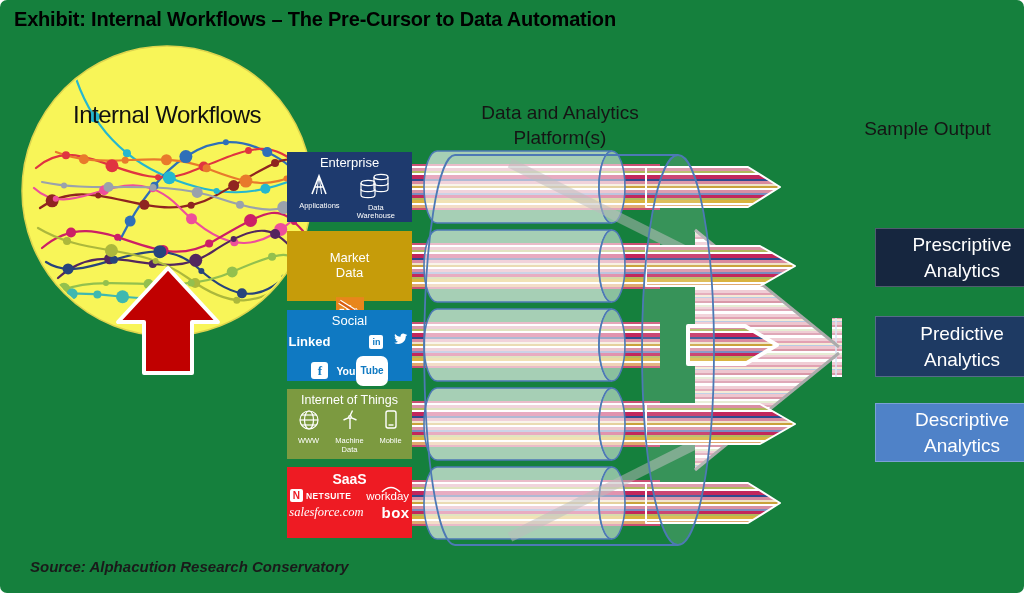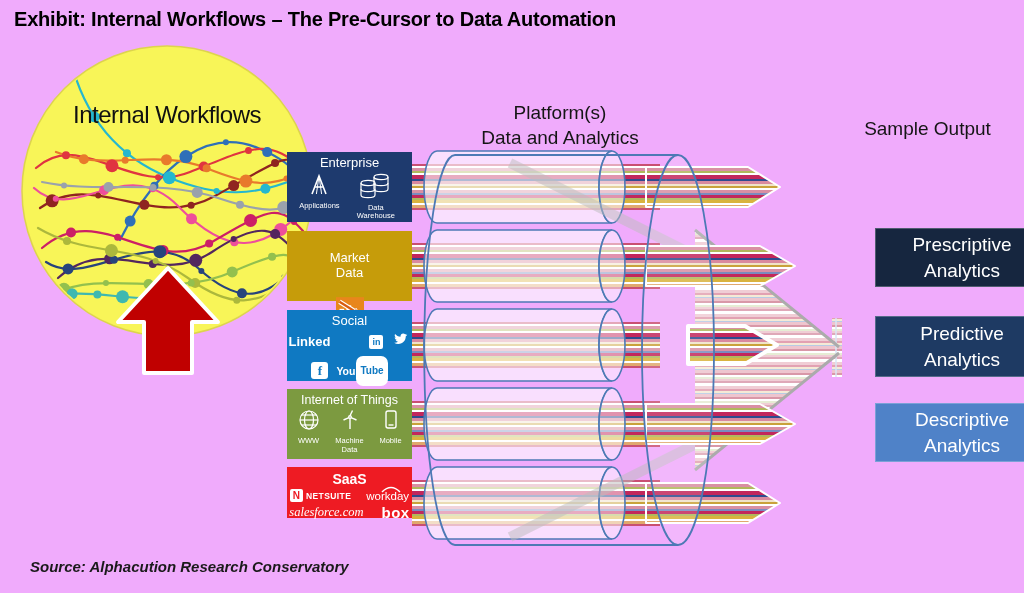--- a/index.html
+++ b/index.html
@@ -1,36 +1,36 @@
 <!DOCTYPE html>
 <html><head>
 <meta charset="utf-8">
 <style>
   html,body{margin:0;padding:0;background:#fff;}
-  #stage{position:relative;width:1024px;height:593px;background:#f0abfc;overflow:hidden;
-         font-family:"Liberation Sans",sans-serif;}
+  #stage{position:relative;width:1024px;height:593px;background:#15803d;overflow:hidden;
+         font-family:"Liberation Sans",sans-serif;border-radius:7px;}
   .abs{position:absolute;}
   #main-title{left:14px;top:8px;width:760px;font-size:20px;font-weight:bold;color:#000;letter-spacing:-0.2px;}
   #source-note{left:30px;top:558px;width:500px;font-size:15px;font-style:italic;font-weight:600;color:#1a1a1a;}
   #bubble-label{left:47px;top:101px;width:240px;text-align:center;font-size:24px;color:#111;letter-spacing:-0.5px;}
   .hdr{position:absolute;font-size:19px;color:#151515;text-align:center;line-height:1.32;}
   #platform-title{left:430px;top:100px;width:260px;}
   #sample-output-title{left:830px;top:116px;width:195px;}
 
   
   .src-box{position:absolute;left:287px;width:125px;color:#fff;text-align:center;box-sizing:border-box;}
   .src-title{font-size:13px;padding-top:4px;line-height:1.15;}
   .icon-row{display:flex;justify-content:space-around;align-items:flex-start;padding:2px 6px 0 6px;}
   .icon-col{display:flex;flex-direction:column;align-items:center;}
   .icon-lbl{font-size:7.5px;line-height:1.1;margin-top:1px;}
   #box-enterprise{top:152px;height:70px;background:#1e3a6e;}
   #box-market{top:231px;height:70px;background:#c69c0a;}
   #box-social{top:310px;height:71px;background:#0f79c2;}
   #box-iot{top:389px;height:70px;background:#7c9a40;}
-  #box-saas{top:467px;height:51px;background:#ee1b23;}
+  #box-saas{top:467px;height:71px;background:#ee1b23;}
   #box-market .src-title{width:70px;margin:16px auto;}
 
   
   .logo-row{display:flex;justify-content:center;align-items:center;gap:8px;margin-top:3px;}
   .li-wrap{display:flex;align-items:center;font-weight:bold;font-size:13px;gap:37px;}
   .li-badge{display:inline-flex;align-items:center;justify-content:center;width:14px;height:14px;
             background:#fff;color:#0f79c2;font-size:9px;font-weight:bold;border-radius:2px;margin-left:2px;}
   .fb-badge{display:inline-flex;align-items:center;justify-content:center;width:17px;height:17px;
             background:#fff;color:#0f79c2;font-size:13px;font-weight:bold;border-radius:3px;font-family:"Liberation Serif",serif;}
   .yt-wrap{display:flex;align-items:center;font-size:10.5px;font-weight:bold;}
@@ -269,22 +269,22 @@
 
     <g stroke="#4d79b5" stroke-width="1.8" fill="none">
       <path d="M455,155 A30,190 0 0 0 455,545"></path>
       <line x1="455" y1="155" x2="678" y2="155"></line>
       <line x1="455" y1="545" x2="678" y2="545"></line>
       <ellipse cx="678" cy="350" rx="36" ry="195" fill="rgba(255,255,255,.15)"></ellipse>
     </g>
   </svg>
 
   <div class="hdr" id="platform-title">
+    <div>Data and Analytics</div>
     <div>Platform(s)</div>
-    <div>Data and Analytics</div>
   </div>
   <div class="hdr" id="sample-output-title">Sample Output</div>
 
   <div class="src-box" id="box-enterprise">
     <div class="src-title">Enterprise</div>
     <div class="icon-row">
       <div class="icon-col">
         <span>
           <svg width="26" height="24" viewBox="0 0 24 24" fill="none" stroke="#fff" stroke-width="1.6">
             <path d="M5,21 L12,3 L19,21"></path>

